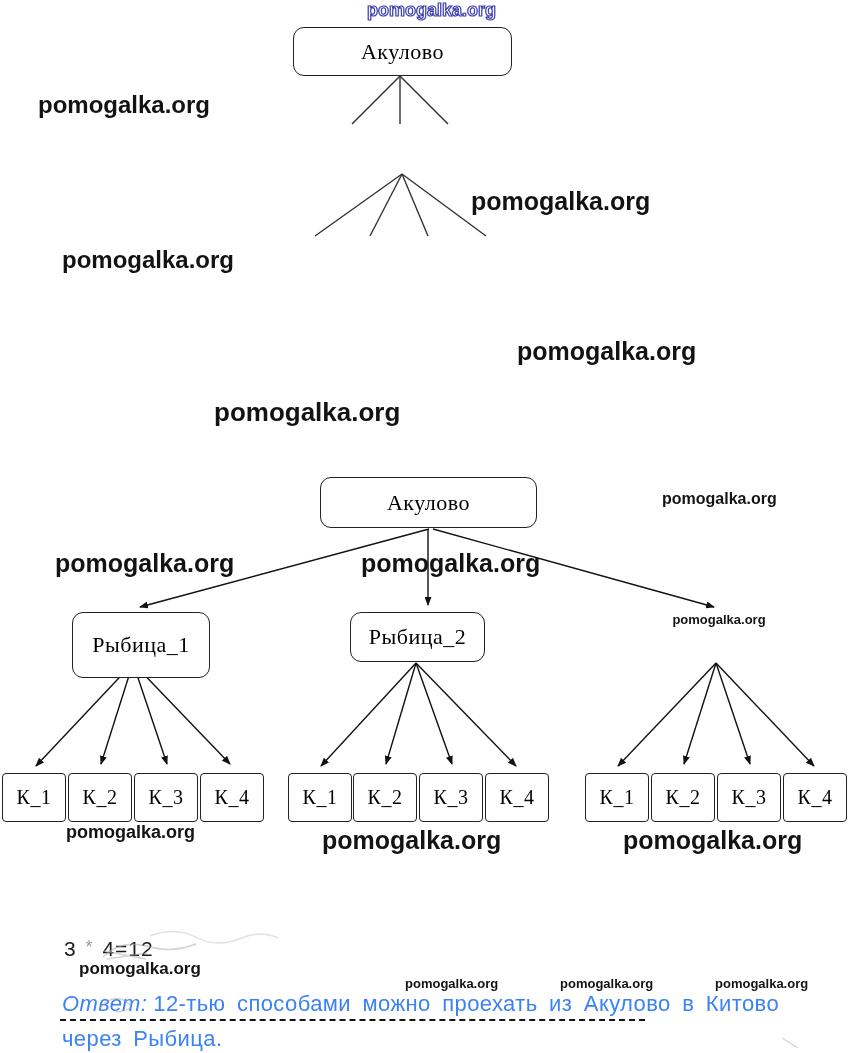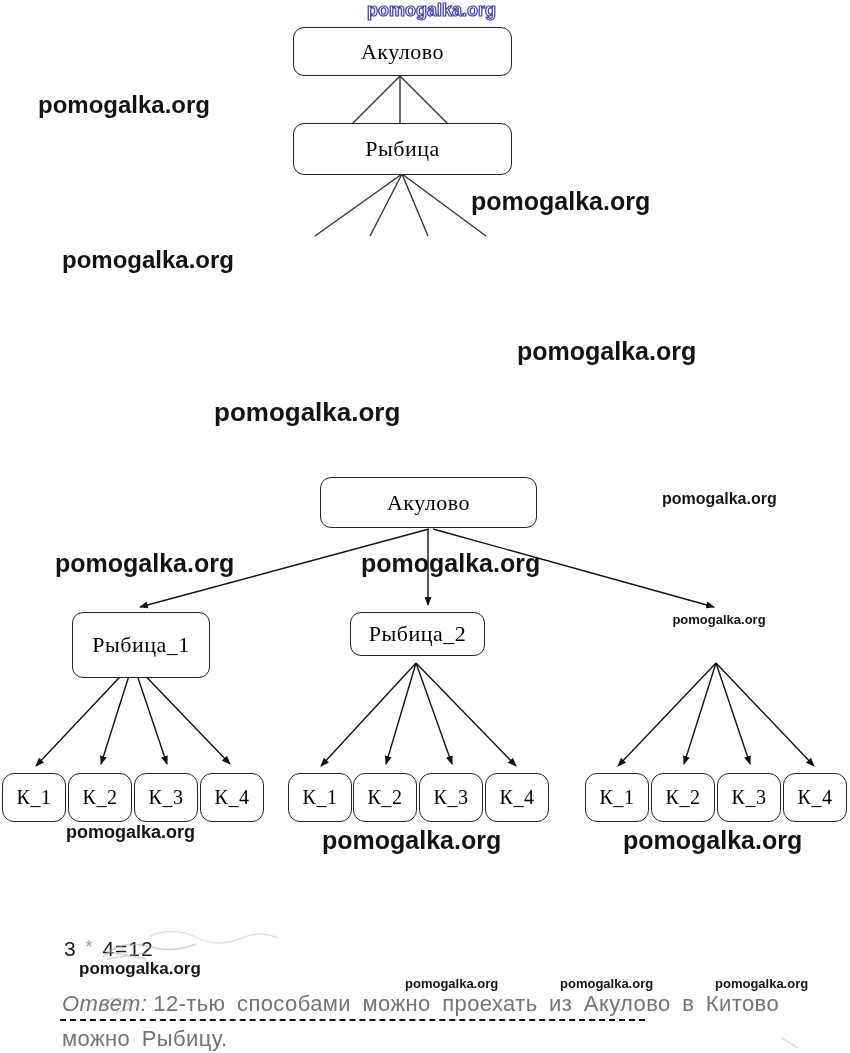--- a/index.html
+++ b/index.html
@@ -8,21 +8,21 @@
     overflow:hidden; font-family:"Liberation Sans", sans-serif;
   }
   
   .node {
     position:absolute; box-sizing:border-box;
     border:1.6px solid #222; border-radius:11px; background:#fff;
     display:flex; align-items:center; justify-content:center;
     font-family:"Liberation Serif", serif; font-size:22px; color:#000000;
     letter-spacing:.5px; z-index:10;
   }
-  .leafbox { border-radius:12px; font-size:20px; }
+  .leafbox { border-radius:4px; font-size:20px; }
   
   .wm {
     position:absolute; font-weight:700; color:#131313; z-index:1;
     white-space:nowrap; line-height:1;
     font-family:"Liberation Sans", sans-serif;
   }
   .wm-outline {
     color:#ffffff;
     -webkit-text-stroke:1.2px #4242b0;
     text-shadow:0 0 1px #4242b0;
@@ -30,21 +30,21 @@
   .wm-in-box { z-index:20; text-align:center; }
   
   svg.layer { position:absolute; left:0; top:0; z-index:5; }
   
   .formula {
     position:absolute; left:64px; top:936px; z-index:2;
     font-size:21px; color:#1a1a1a; letter-spacing:1px; line-height:1.2;
   }
   .formula .op { color:#9a9aac; font-size:18px; position:relative; top:-3px; padding:0 2px; }
   .answer-line {
-    position:absolute; z-index:2; font-size:22px; color:#737373;
+    position:absolute; z-index:2; font-size:22px; color:#3b82f6;
     letter-spacing:.4px; word-spacing:5px; white-space:nowrap; line-height:1.2;
   }
   .answer-label { font-style:italic; margin-right:6px; }
   .dashline {
     position:absolute; left:60px; top:1019px; width:585px; height:0;
     border-top:2px dashed #141414; z-index:3;
   }
 </style>
 </head>
 <body>
@@ -118,26 +118,25 @@
     <g fill="none" stroke="#a9a9b4" stroke-width="1.4">
       <path d="M103,957 C115,945 130,942 146,946 S175,952 196,944" opacity="0.55"></path>
       <path d="M104,951 l42,8 M107,959 l40,-6" opacity="0.5"></path>
       <path d="M150,936 q25,-10 48,2 q20,10 44,0 q18,-8 36,0" opacity="0.35"></path>
       <path d="M100,1008 q14,-16 28,-5 q8,7 -12,9" opacity="0.5"></path>
       <path d="M782,1038 l16,10" opacity="0.5"></path>
     </g>
   </svg>
 
   <div class="node" style="left:293px; top:27px;  width:219px; height:49px;">Акулово</div>
-  <div class="node" style="left:293px; top:123px; width:219px; height:52px;">Рыбица</div>
 
   <div class="node" style="left:320px; top:477px; width:217px; height:51px;">Акулово</div>
 
   <div class="node" style="left:72px;  top:612px; width:138px; height:66px;">Рыбица_1</div>
-  <div class="node" style="left:350px; top:612px; width:135px; height:44px;">Рыбица_2</div>
+  <div class="node" style="left:350px; top:612px; width:135px; height:50px;">Рыбица_2</div>
   <div class="wm wm-in-box" style="left:650px; top:613px; width:138px; font-size:13px;">pomogalka.org</div>
 
   <div class="node leafbox" style="left:2px;   top:773px; width:64px; height:49px;">К_1</div>
   <div class="node leafbox" style="left:68px;  top:773px; width:64px; height:49px;">К_2</div>
   <div class="node leafbox" style="left:134px; top:773px; width:64px; height:49px;">К_3</div>
   <div class="node leafbox" style="left:200px; top:773px; width:64px; height:49px;">К_4</div>
 
   <div class="node leafbox" style="left:288px; top:773px; width:64px; height:49px;">К_1</div>
   <div class="node leafbox" style="left:353px; top:773px; width:64px; height:49px;">К_2</div>
   <div class="node leafbox" style="left:419px; top:773px; width:64px; height:49px;">К_3</div>
@@ -154,16 +153,16 @@
     <span>4=12</span>
   </div>
 
   <div class="answer-line" style="left:62px; top:991px;">
     <span class="answer-label">Ответ:</span><span>12-тью способами можно проехать из Акулово в Китово</span>
   </div>
 
   <div class="dashline"></div>
 
   <div class="answer-line" style="left:62px; top:1026px;">
-    <span>можно Рыбицу.</span>
+    <span>через Рыбица.</span>
   </div>
 
 </div>
 
 </body></html>

